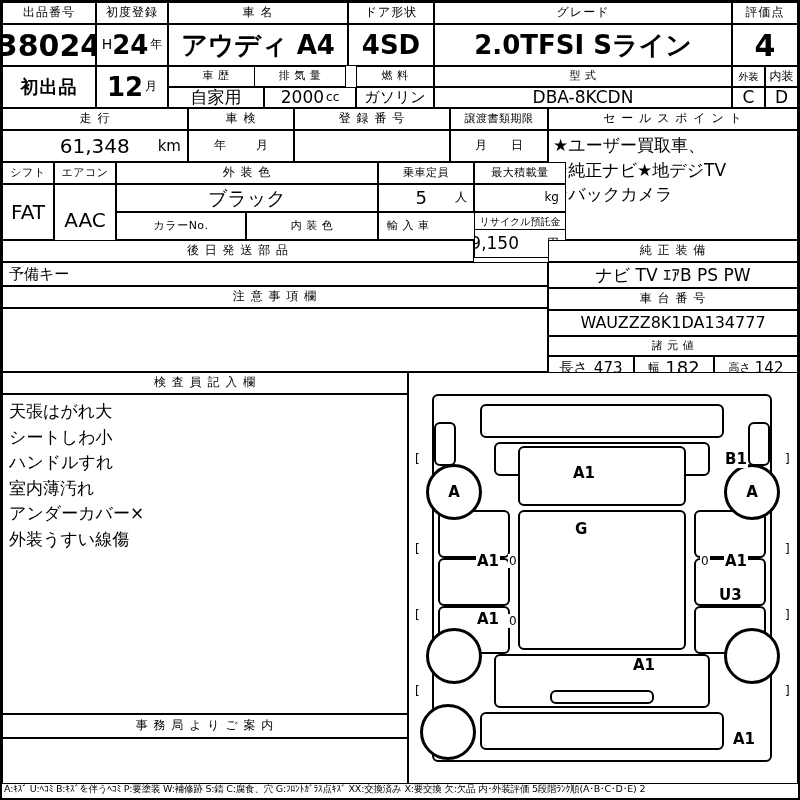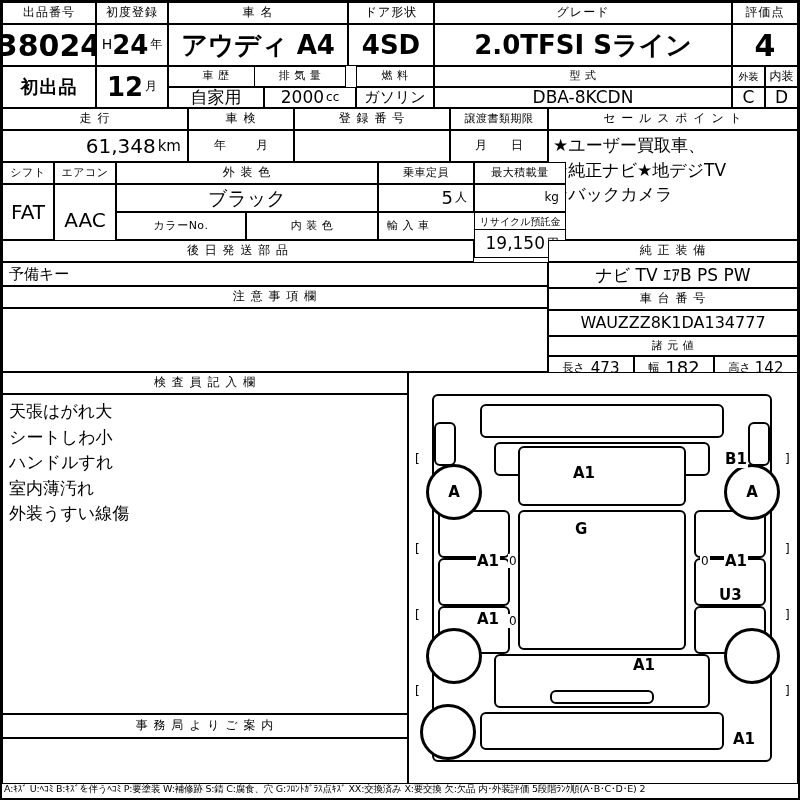--- a/index.html
+++ b/index.html
@@ -28,21 +28,21 @@
     overflow:hidden;
     white-space:nowrap;
     background:#fff;
   }
   .lbl { font-size:12px; letter-spacing:1px; }
   .lbl-sm { font-size:11px; letter-spacing:0.5px; }
   .val { font-size:20px; }
   .val-lg { font-size:26px; font-weight:bold; }
   .val-xl { font-size:30px; font-weight:bold; }
   .left { justify-content:flex-start; padding-left:6px; }
-  .right { justify-content:flex-end; padding-right:6px; }
+  .right { justify-content:flex-end; padding-right:6px;gap:26px; }
   .col { flex-direction:column; align-items:flex-start; justify-content:flex-start; }
   .unit { font-size:12px; margin-left:2px; }
   .stamp {
     font-size:18px; font-weight:bold; letter-spacing:1px;
   }
   .sales { font-size:17px; line-height:1.45; }
   .inspect { font-size:17px; line-height:1.5; }
   .footer {
     position:absolute; left:0; bottom:0; width:800px; height:18px;
     font-size:9.5px; display:flex; align-items:center; padding-left:2px;
@@ -260,40 +260,41 @@
   <div class="c" style="left:546px;top:286px;width:250px;height:22px;">
     <span class="lbl">車 台 番 号</span>
   </div>
   <div class="c" style="left:546px;top:308px;width:250px;height:26px;">
     <span style="font-size:16px;">WAUZZZ8K1DA134777</span>
   </div>
   <div class="c" style="left:546px;top:334px;width:250px;height:20px;">
     <span class="lbl-sm">諸 元 値</span>
   </div>
   <div class="c" style="left:546px;top:354px;width:86px;height:24px;">
-    <span style="font-size:11px;">長さ</span>
+    <span style="font-size:14px;">長さ</span>
     <span style="font-size:15px;margin-left:6px;">473</span>
   </div>
   <div class="c" style="left:632px;top:354px;width:80px;height:24px;">
     <span style="font-size:11px;">幅</span>
     <span style="font-size:18px;margin-left:6px;">182</span>
   </div>
   <div class="c" style="left:712px;top:354px;width:84px;height:24px;">
     <span style="font-size:11px;">高さ</span>
     <span style="font-size:15px;margin-left:4px;">142</span>
   </div>
 
   <div class="c" style="left:0;top:370px;width:406px;height:22px;">
     <span class="lbl">検 査 員 記 入 欄</span>
   </div>
   <div class="c col" style="left:0;top:392px;width:406px;height:320px;padding:4px 0 0 6px;">
     <div class="inspect">天張はがれ大</div>
     <div class="inspect">シートしわ小</div>
     <div class="inspect">ハンドルすれ</div>
     <div class="inspect">室内薄汚れ</div>
+    <div class="inspect">アンダーカバー×</div>
     <div class="inspect">外装うすい線傷</div>
   </div>
 
   <div class="c" style="left:0;top:712px;width:406px;height:24px;">
     <span class="lbl">事 務 局 よ り ご 案 内</span>
   </div>
   <div class="c" style="left:0;top:736px;width:406px;height:46px;"></div>
 
   <div class="c" style="left:406px;top:370px;width:390px;height:412px;"></div>
 

